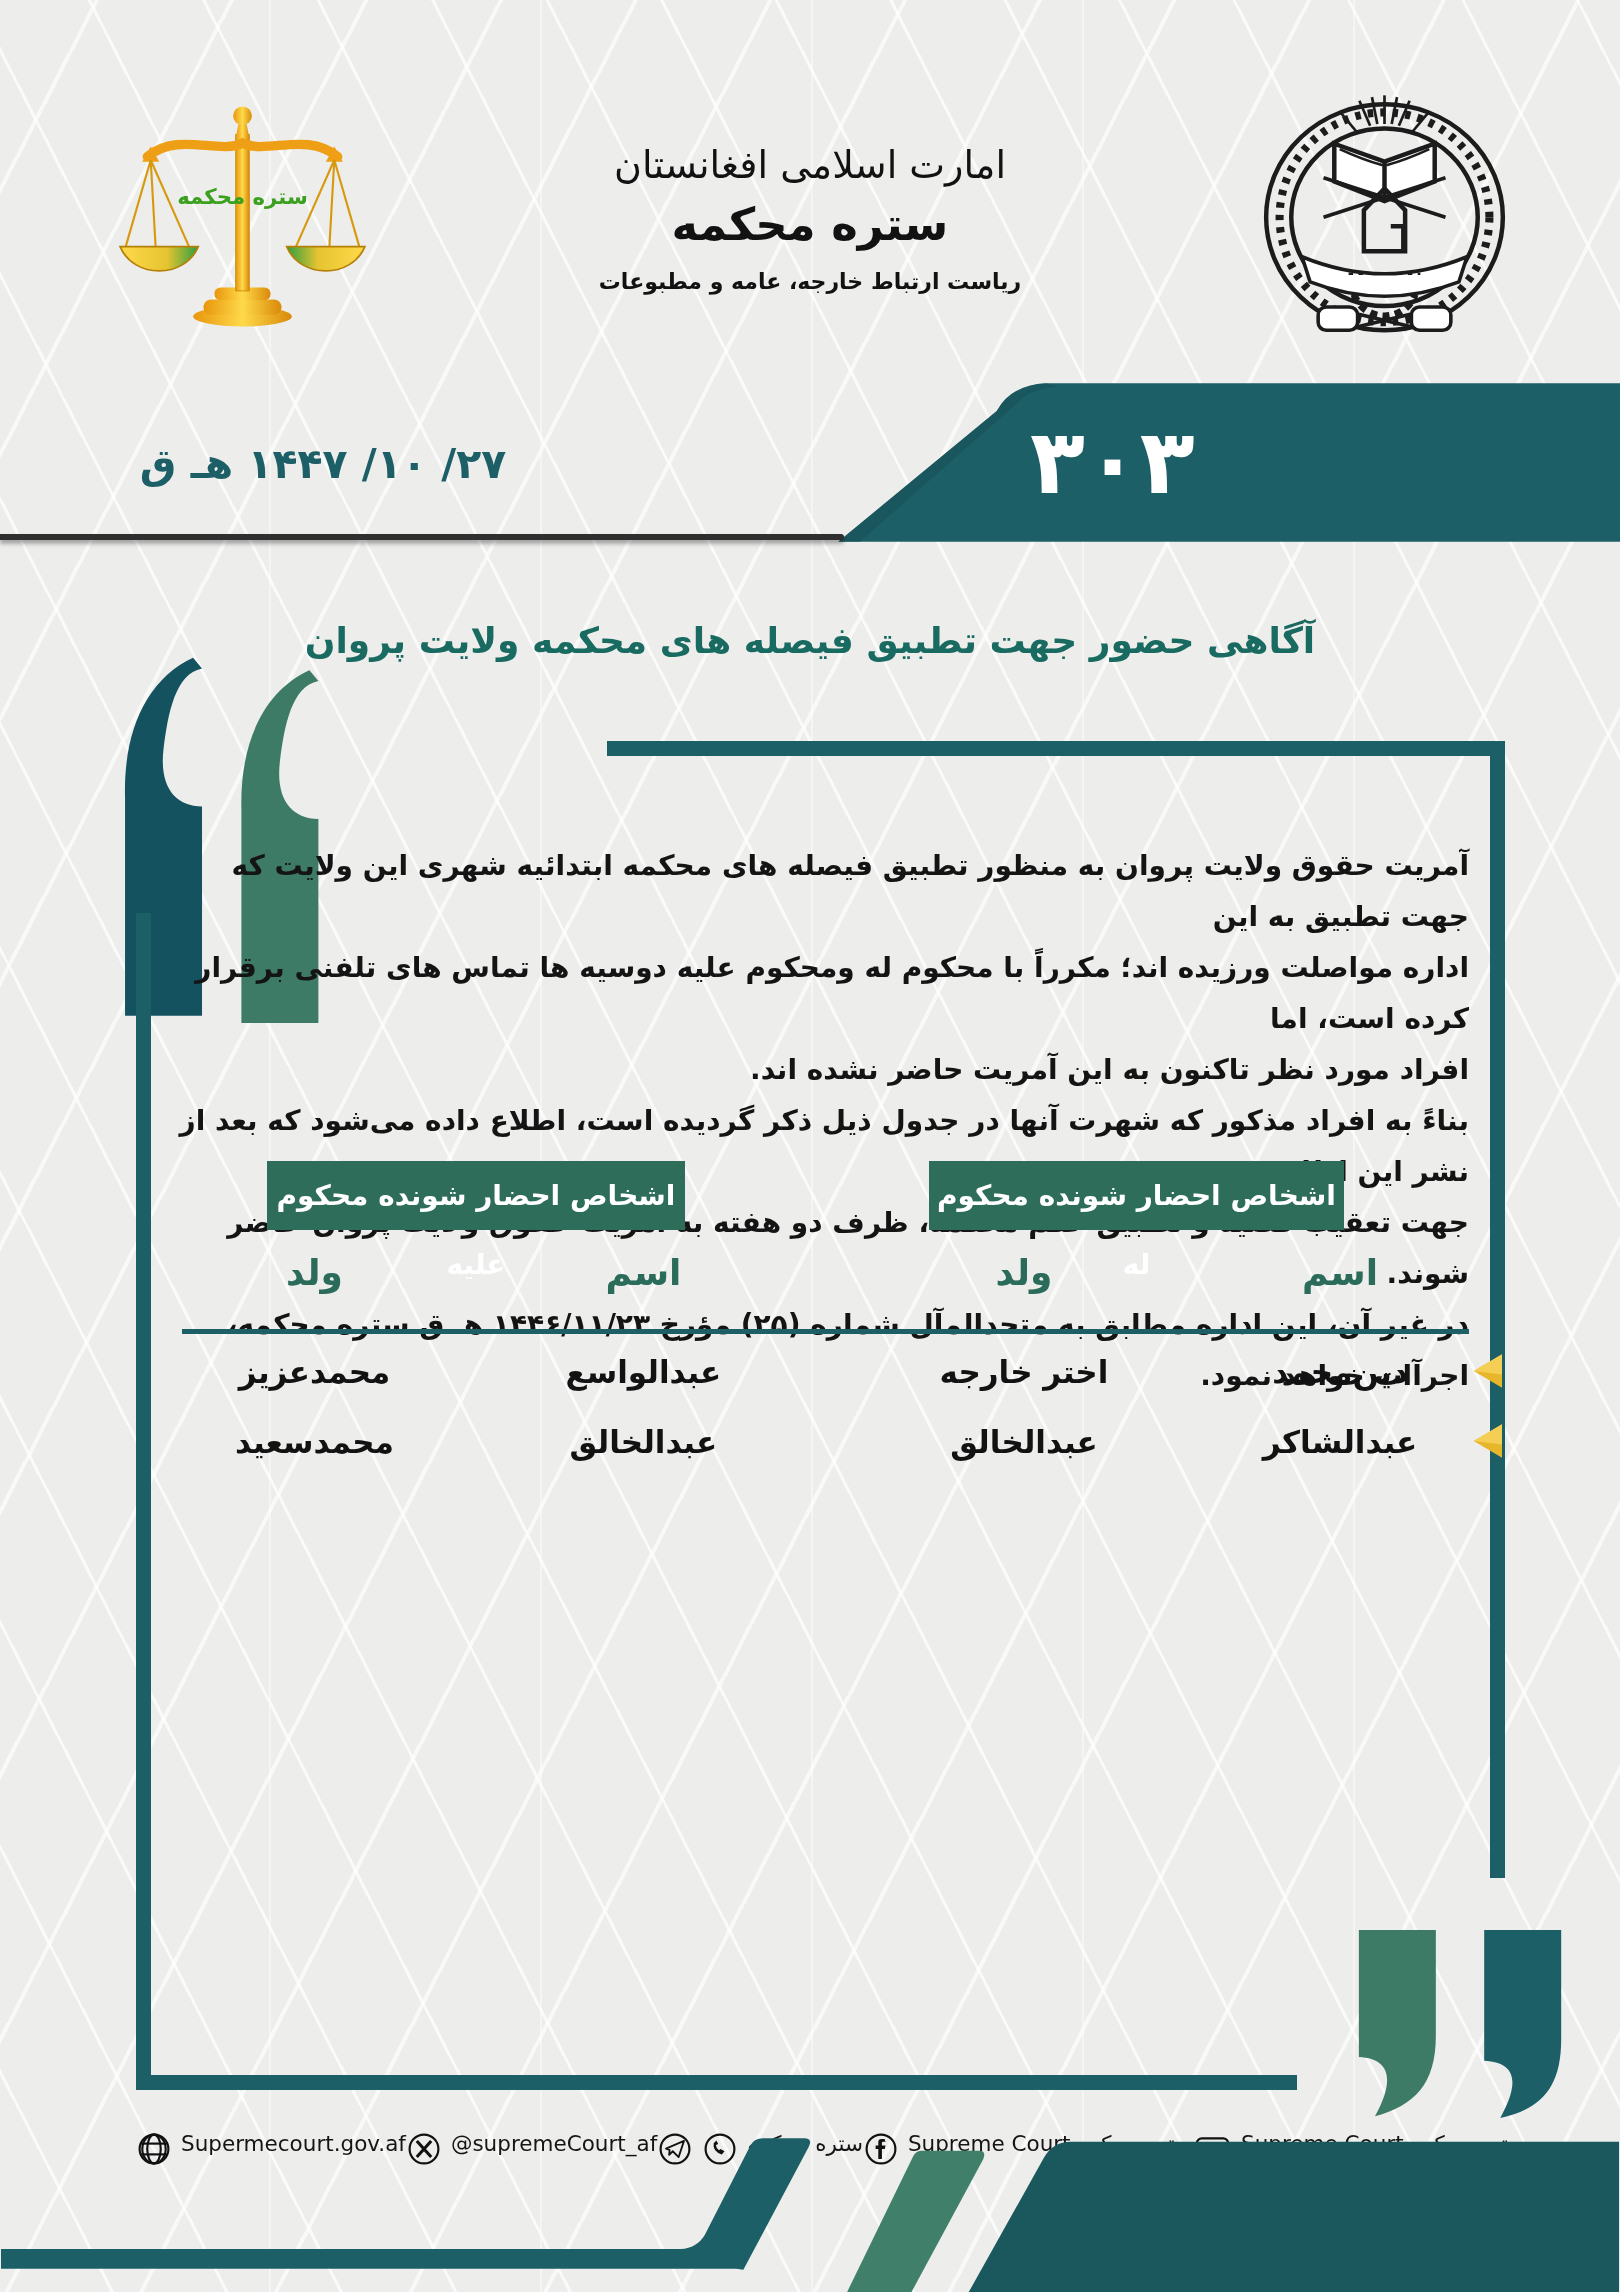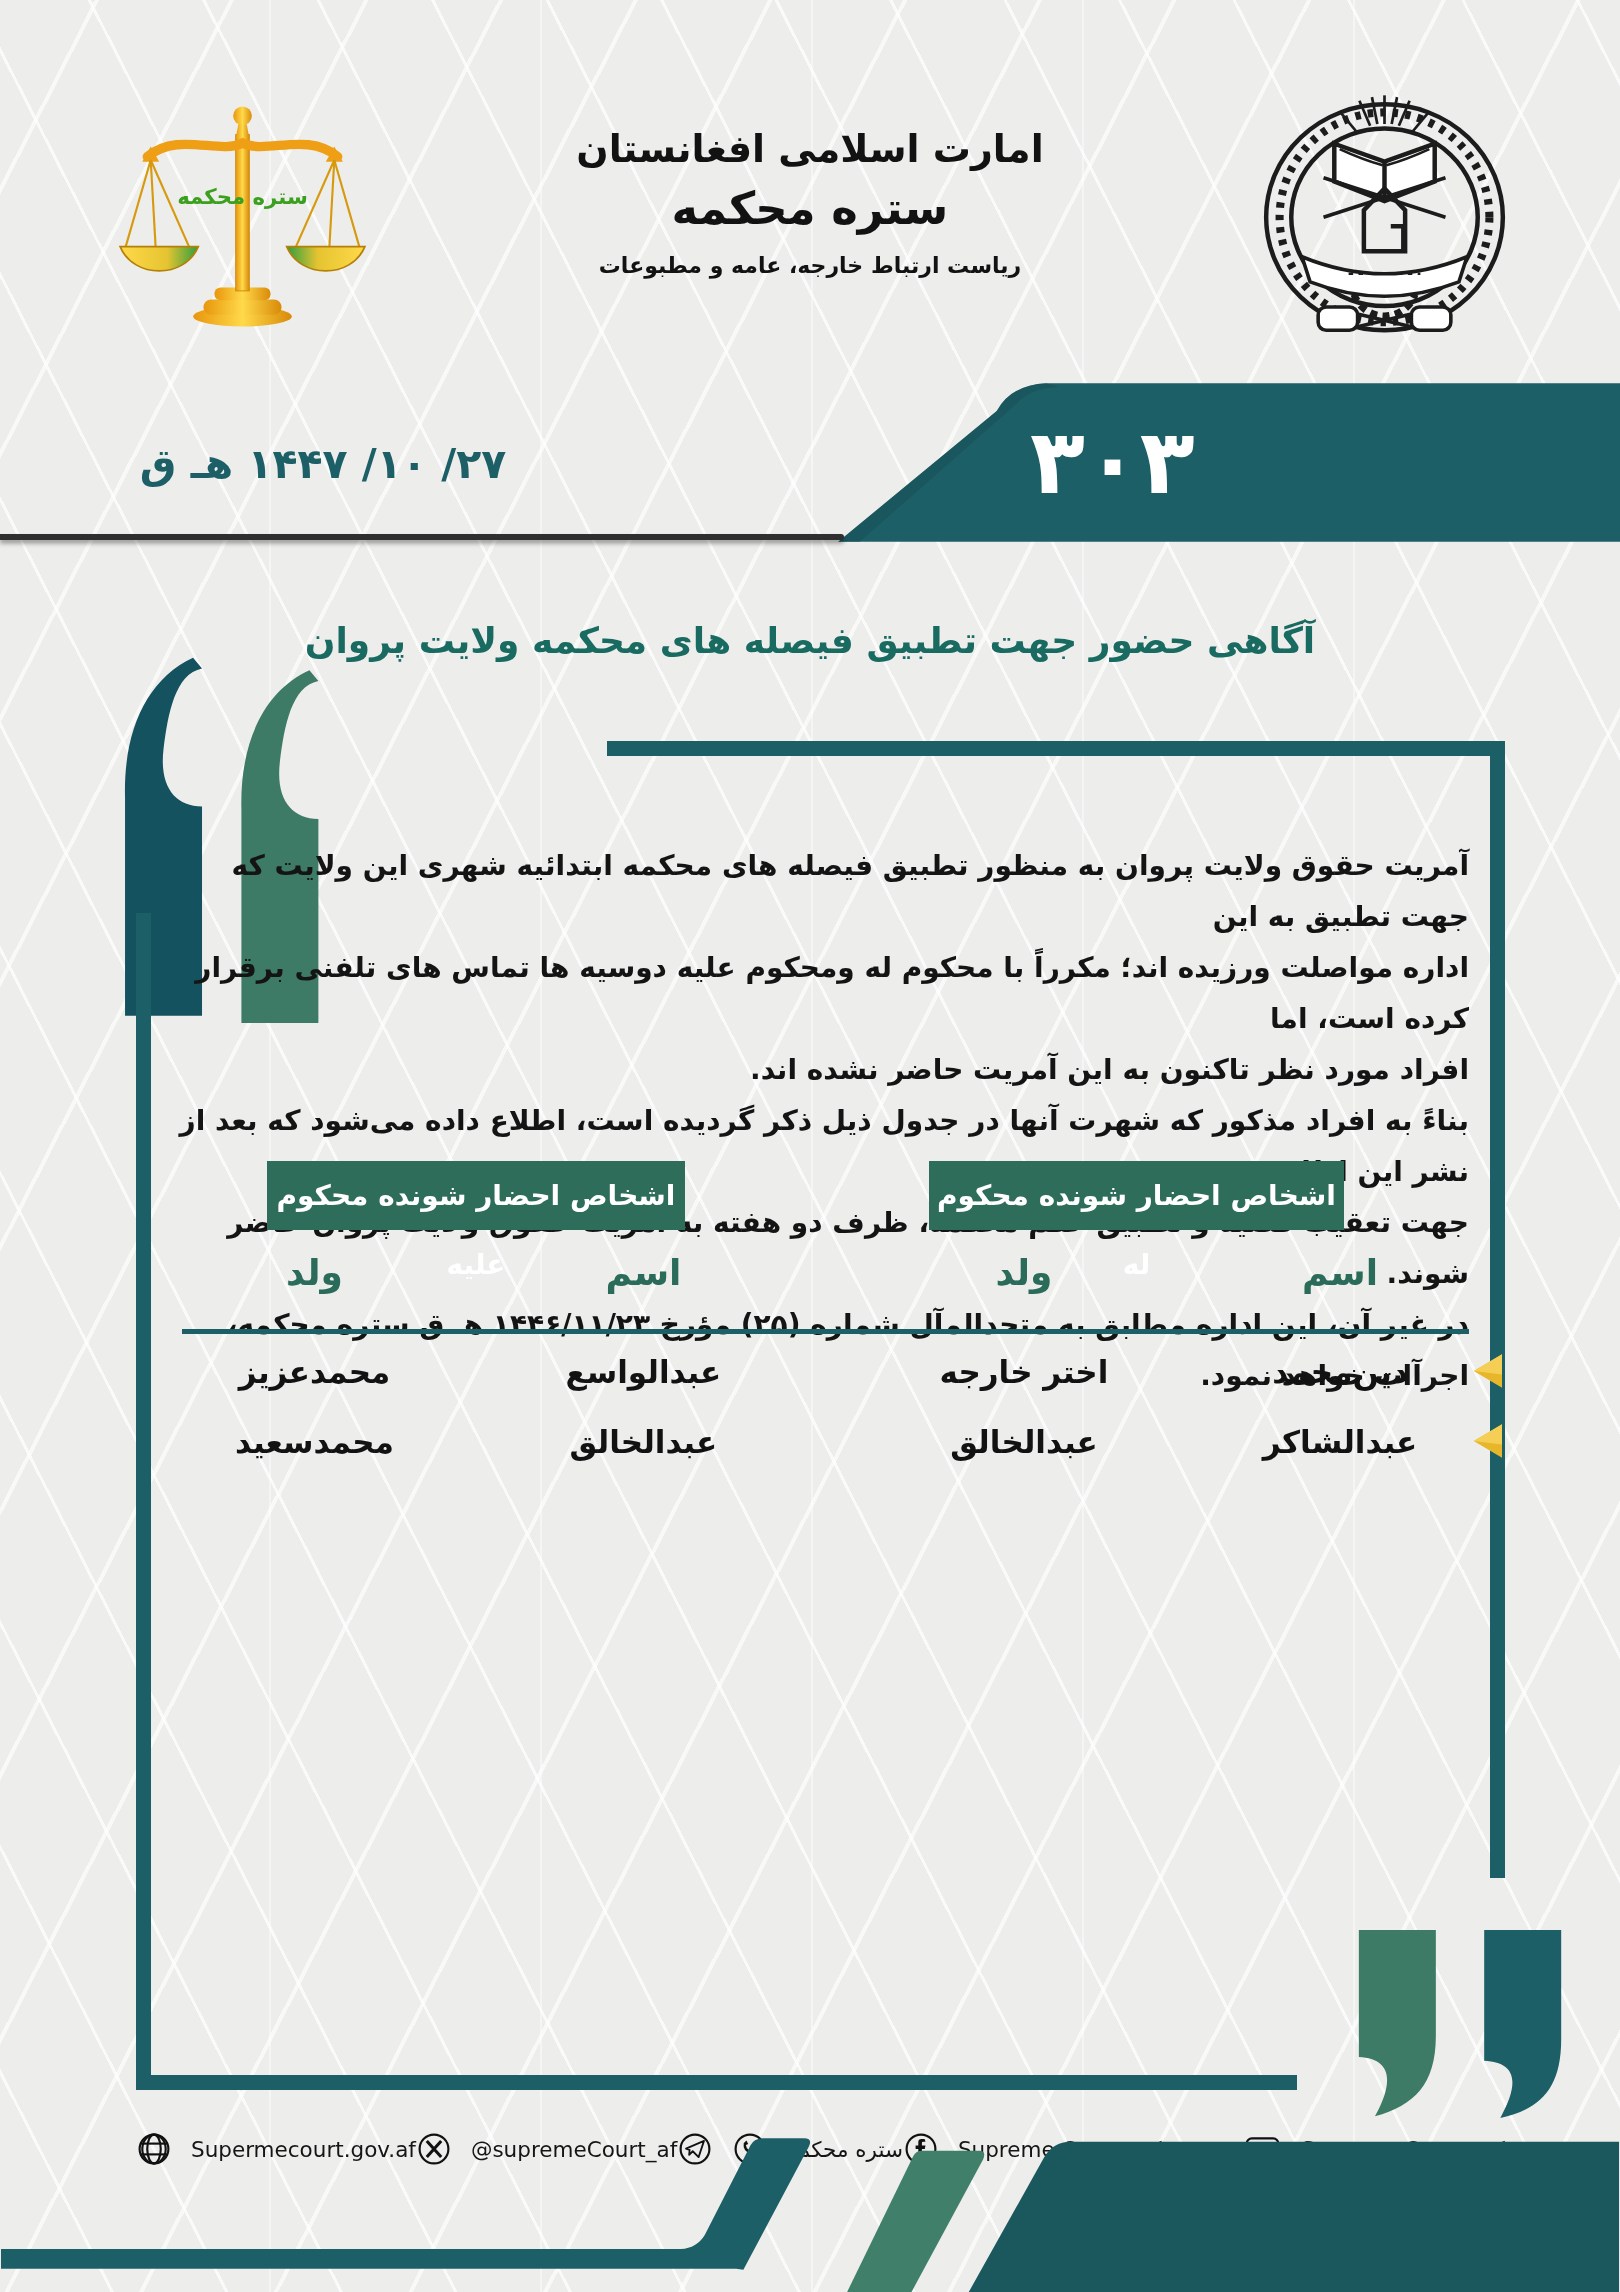--- a/index.html
+++ b/index.html
@@ -14,21 +14,21 @@
     background:
       repeating-linear-gradient(63deg, rgba(255,255,255,0) 0 99px, rgba(255,255,255,.75) 99px 102px),
       repeating-linear-gradient(-63deg, rgba(255,255,255,0) 0 116px, rgba(255,255,255,.65) 116px 120px),
       repeating-linear-gradient(90deg, rgba(255,255,255,0) 0 269px, rgba(255,255,255,.45) 269px 271px);
   }
   .layer{position:absolute;z-index:2;}
 
   
   .scales{left:115px;top:75px;width:255px;height:255px;}
   .center-head{left:0;top:127px;width:1620px;text-align:center;color:#121212;}
-  .calligraphy{font-size:38px;font-weight:bold;letter-spacing:0.9px;}
+  .calligraphy{font-size:38px;font-weight:normal;letter-spacing:0.9px;margin-top:16px;}
   .org-name{font-size:45px;font-weight:bold;margin-top:10.7px;}
   .dept-name{font-size:22px;font-weight:bold;margin-top:18px;}
   .emblem{left:1250px;top:81px;width:269px;height:260px;}
 
   
   .banner-svg{left:806px;top:383px;width:814px;height:159px;}
   .banner-number{
     left:1030px;top:390px;width:519px;height:143px;line-height:143px;
     text-align:left;color:#ffffff;font-size:90px;font-weight:bold;
   }
@@ -84,21 +84,21 @@
   .marker{left:1472px;width:30px;height:34px;}
   .marker-1{top:1354px;}
   .marker-2{top:1424px;}
 
   
   .footer-row{
     left:136px;top:2119px;width:1173px;height:50px;
     display:flex;direction:ltr;align-items:center;justify-content:space-between;
     color:#151515;font-size:21.5px;font-weight:500;white-space:nowrap;
   }
-  .f-item{display:flex;align-items:center;gap:19px;direction:ltr;margin-top:10px;}
+  .f-item{display:flex;align-items:flex-start;gap:9px;direction:ltr;margin-top:10px;}
   .f-item svg{flex:0 0 auto;}
 
   .bottom-deco{left:0;top:2131px;width:1620px;height:161px;}
 </style>
 </head>
 <body>
 
 <div class="bg-pattern"></div>
 
 <svg class="layer scales" viewBox="0 0 300 300">

